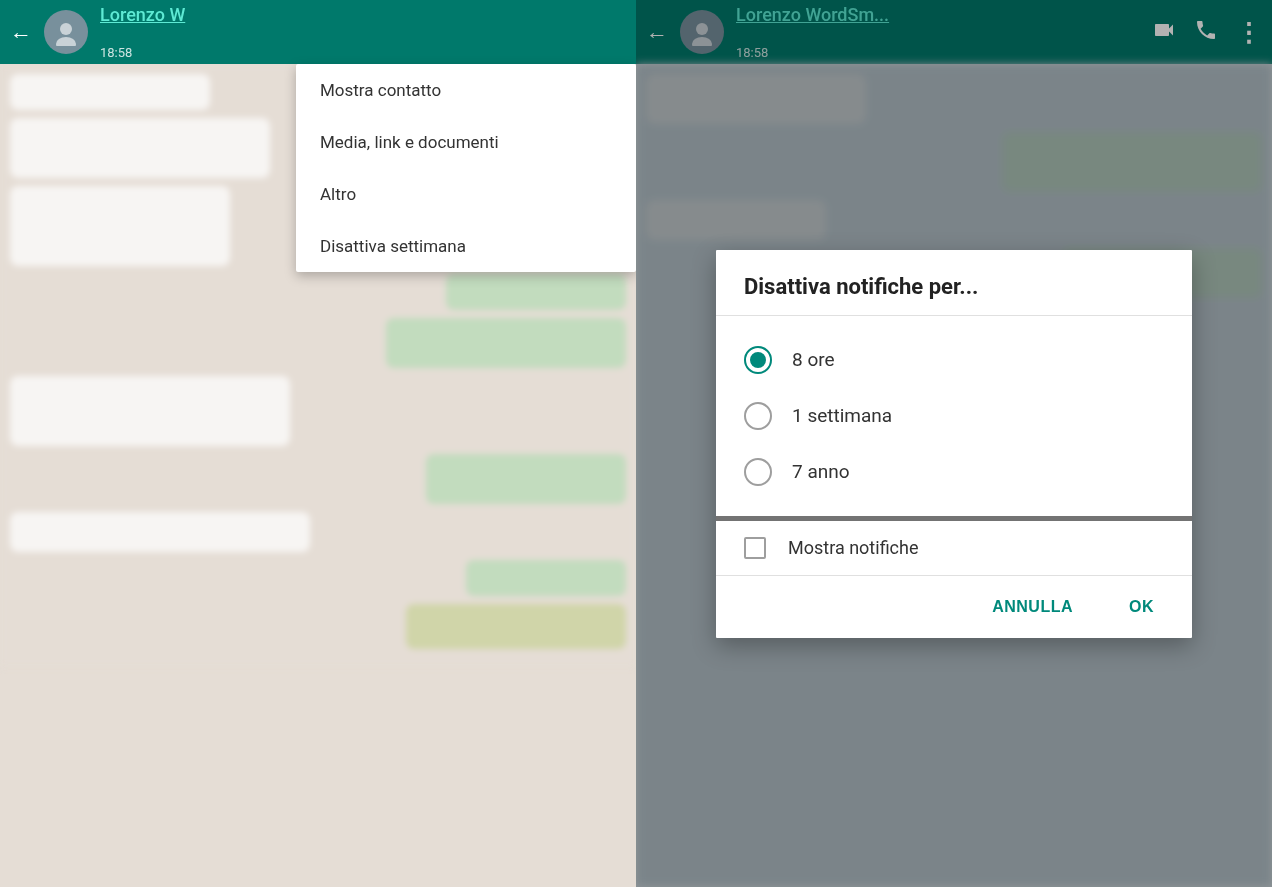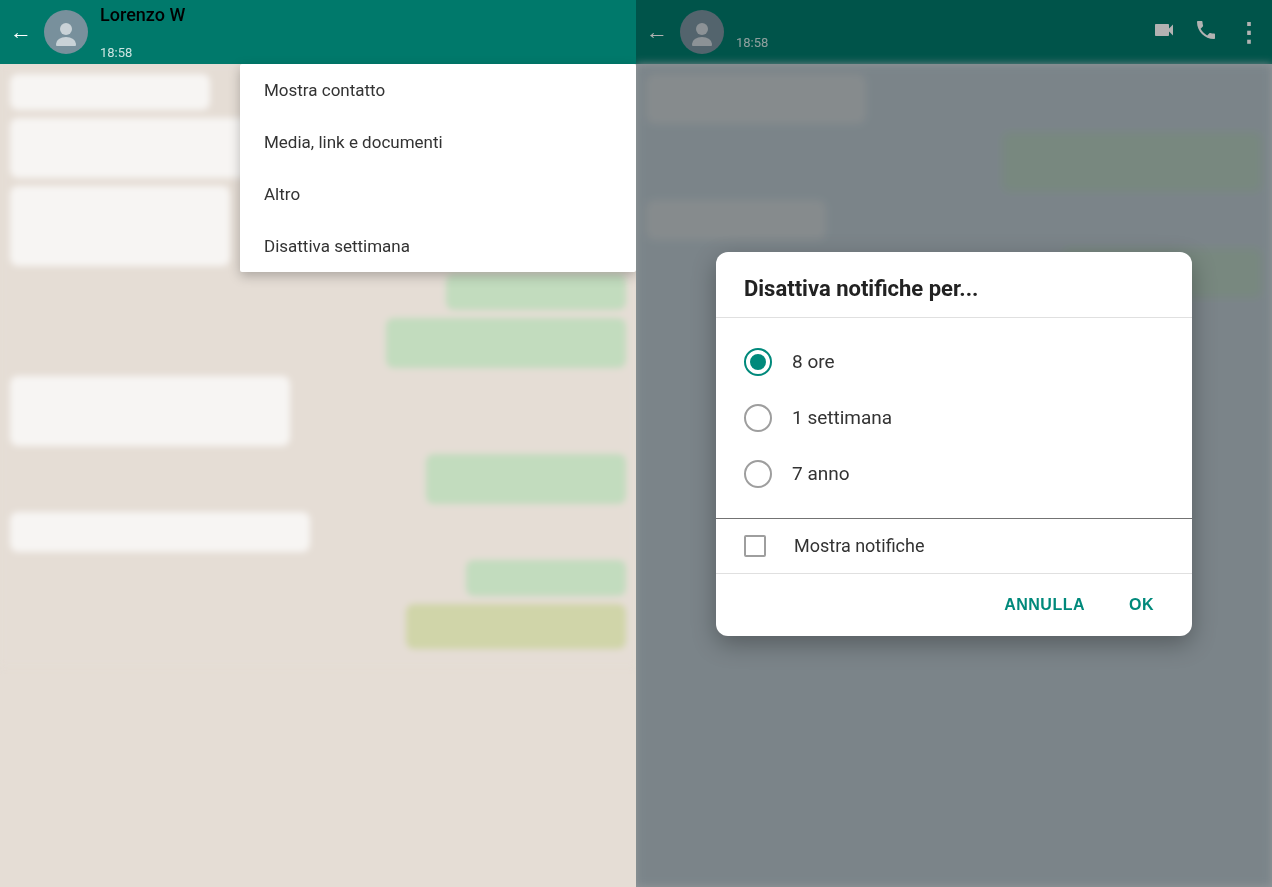--- a/index.html
+++ b/index.html
@@ -48,37 +48,38 @@
       justify-content: center;
       color: white;
       font-size: 20px;
     }
 
     .header-info {
       flex: 1;
     }
 
     .header-name {
-      color: #000000;
+      color: #5eead4;
       font-size: 18px;
       font-weight: 500;
+      text-decoration: underline;
     }
 
     .header-time {
       color: rgba(255,255,255,0.8);
       font-size: 13px;
       margin-top: 20px;
     }
 
     
     .dropdown-menu {
       position: absolute;
       top: 64px;
       right: 0;
-      width: 396px;
+      width: 340px;
       background: white;
       box-shadow: 0 4px 12px rgba(0,0,0,0.25);
       z-index: 100;
       border-radius: 2px;
     }
 
     .dropdown-item {
       padding: 16px 24px;
       font-size: 17px;
       color: #333;
@@ -152,38 +153,38 @@
       bottom: 0;
       background: rgba(0,0,0,0.3);
       display: flex;
       align-items: center;
       justify-content: center;
       z-index: 200;
     }
 
     .dialog {
       background: white;
-      border-radius: 12px;
+      border-radius: 1px;
       width: 476px;
       padding: 0;
       box-shadow: 0 8px 24px rgba(0,0,0,0.3);
       overflow: hidden;
     }
 
     .dialog-title {
       padding: 24px 28px 16px 28px;
       font-size: 22px;
       font-weight: bold;
       color: #222;
       border-bottom: 1px solid #e0e0e0;
     }
 
     .dialog-options {
       padding: 16px 28px;
-      border-bottom: 1px solid #737373;
+      border-bottom: 5px solid #737373;
     }
 
     .radio-option {
       display: flex;
       align-items: center;
       padding: 14px 0;
       gap: 20px;
       cursor: pointer;
     }
 
@@ -212,41 +213,41 @@
     .radio-label {
       font-size: 19px;
       color: #333;
     }
 
     .dialog-checkbox {
       padding: 16px 28px;
       border-bottom: 1px solid #e0e0e0;
       display: flex;
       align-items: center;
-      gap: 28px;
+      gap: 22px;
     }
 
     .checkbox-box {
       width: 22px;
       height: 22px;
       border: 2px solid #9e9e9e;
       border-radius: 2px;
       flex-shrink: 0;
     }
 
     .checkbox-label {
       font-size: 18px;
       color: #333;
     }
 
     .dialog-actions {
       display: flex;
       justify-content: flex-end;
       padding: 12px 20px;
-      gap: 8px;
+      gap: 20px;
     }
 
     .dialog-btn {
       padding: 10px 18px;
       font-size: 16px;
       font-weight: bold;
       color: #00897b;
       background: none;
       border: none;
       cursor: pointer;
@@ -338,20 +339,21 @@
 
   <div class="right-header">
     <span class="back-arrow">←</span>
     <div class="avatar-placeholder">
       <svg width="28" height="28" viewBox="0 0 28 28" fill="none">
         <circle cx="14" cy="11" r="6" fill="rgba(255,255,255,0.6)"></circle>
         <ellipse cx="14" cy="26" rx="10" ry="7" fill="rgba(255,255,255,0.6)"></ellipse>
       </svg>
     </div>
     <div class="header-info">
+      <div class="header-name">Lorenzo WordSm...</div>
       <div class="header-time">18:58</div>
     </div>
     <div class="right-header-actions">
       <span class="icon-btn">
         <svg width="24" height="24" viewBox="0 0 24 24" fill="white">
           <path d="M17 10.5V7c0-.55-.45-1-1-1H4c-.55 0-1 .45-1 1v10c0 .55.45 1 1 1h12c.55 0 1-.45 1-1v-3.5l4 4v-11l-4 4z"></path>
         </svg>
       </span>
       <span class="icon-btn">
         <svg width="24" height="24" viewBox="0 0 24 24" fill="white">

